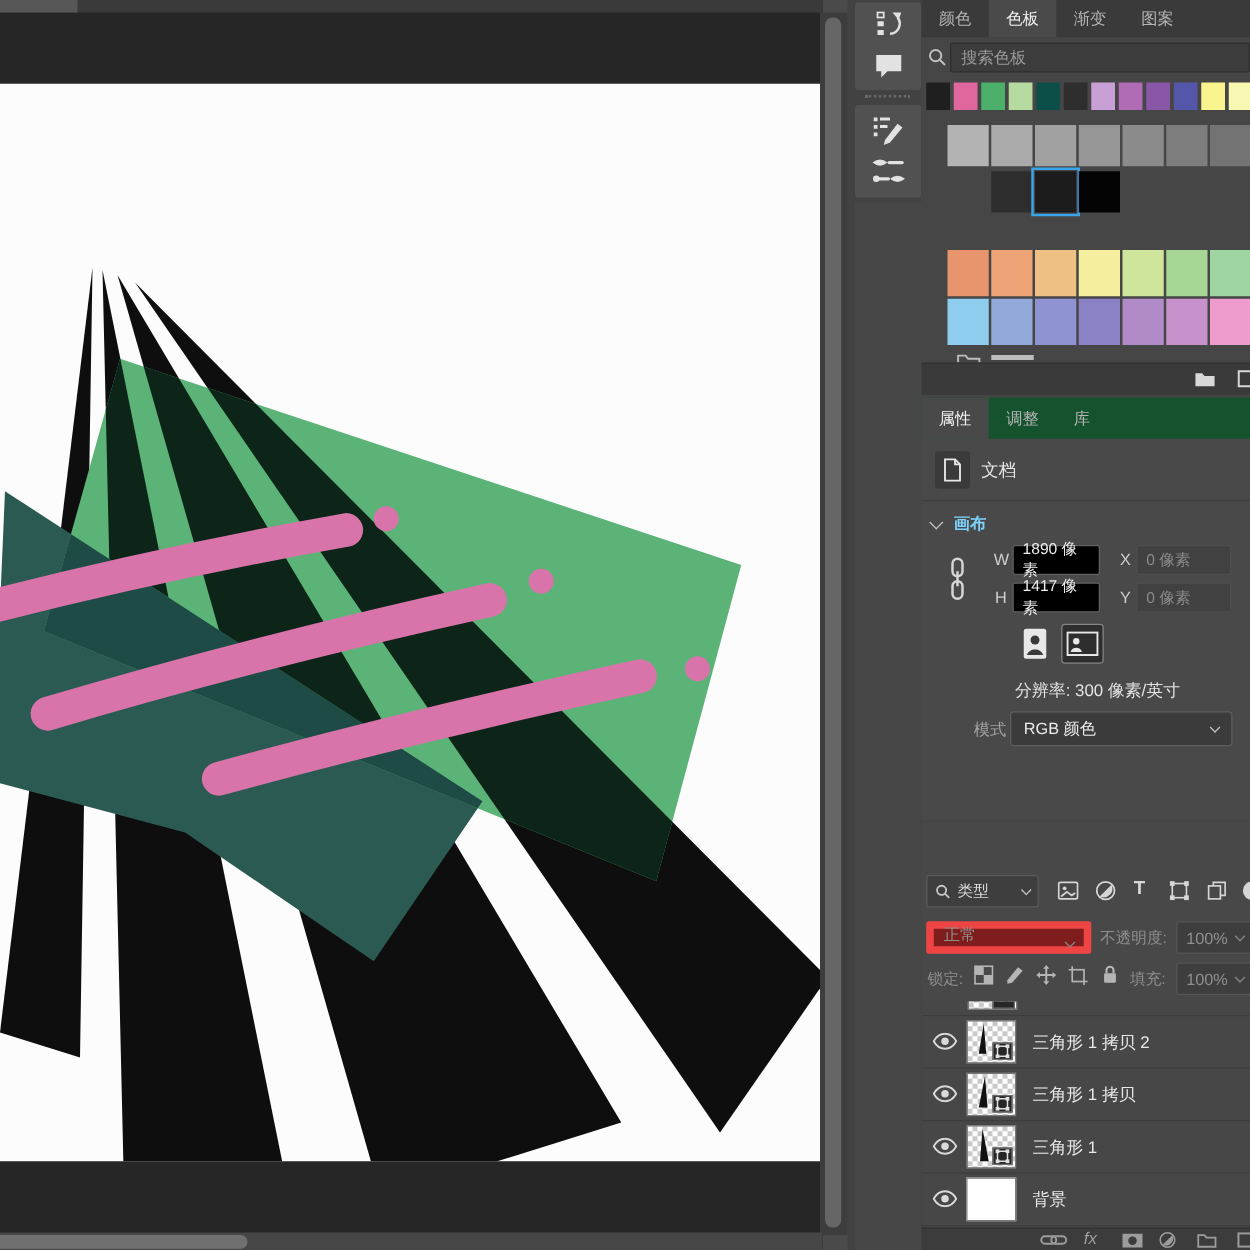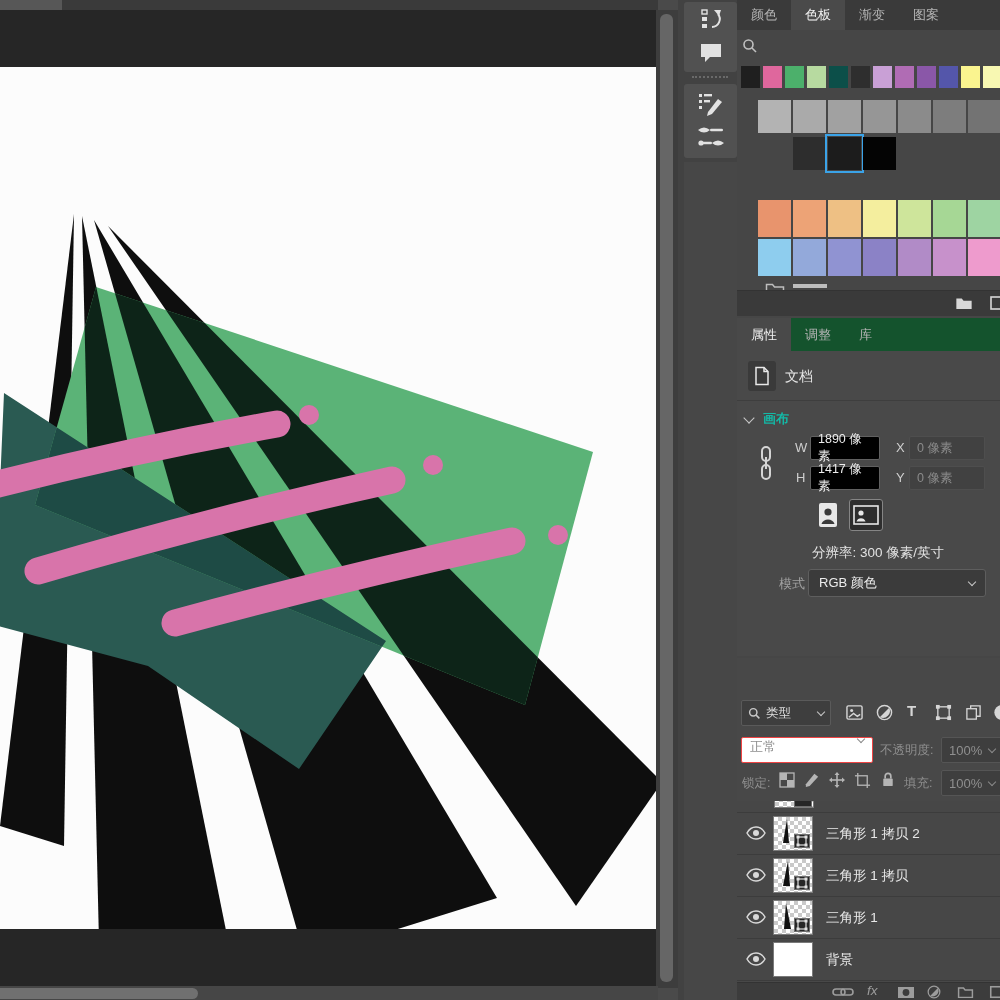--- a/index.html
+++ b/index.html
@@ -149,20 +149,21 @@
       <div class="tab">渐变</div>
       <div class="tab">图案</div>
     </div>
 
     <div class="abs" style="left:5px;top:38px;">
       <svg width="16" height="16" viewBox="0 0 16 16">
           <circle cx="6.5" cy="6.5" r="4.5" fill="none" stroke="#c0c0c0" stroke-width="1.6"></circle>
           <line x1="10" y1="10" x2="14" y2="14" stroke="#c0c0c0" stroke-width="1.6"></line>
         </svg>
     </div>
+    <div class="abs" style="left:23px;top:34px;width:240px;height:24px;background:#3c3c3c;border:1px solid #2e2e2e;border-radius:2px;display:flex;align-items:center;padding:0 8px;box-sizing:border-box;color:#9a9a9a;font-size:13px;">搜索色板</div>
 
     <div class="sw" style="left: 4px; top: 66px; width: 19px; height: 22px; background-color: rgb(31, 31, 31);"></div>
     <div class="sw" style="left: 26px; top: 66px; width: 19px; height: 22px; background-color: rgb(223, 103, 157);"></div>
     <div class="sw" style="left: 48px; top: 66px; width: 19px; height: 22px; background-color: rgb(76, 176, 107);"></div>
     <div class="sw" style="left: 70px; top: 66px; width: 19px; height: 22px; background-color: rgb(183, 218, 160);"></div>
     <div class="sw" style="left: 92px; top: 66px; width: 19px; height: 22px; background-color: rgb(12, 79, 73);"></div>
     <div class="sw" style="left: 114px; top: 66px; width: 19px; height: 22px; background-color: rgb(46, 46, 46);"></div>
     <div class="sw" style="left: 136px; top: 66px; width: 19px; height: 22px; background-color: rgb(201, 160, 214);"></div>
     <div class="sw" style="left: 158px; top: 66px; width: 19px; height: 22px; background-color: rgb(176, 108, 180);"></div>
     <div class="sw" style="left: 180px; top: 66px; width: 19px; height: 22px; background-color: rgb(138, 87, 168);"></div>
@@ -232,21 +233,21 @@
           <path d="M2 1.5 h8 l4 4 v13 h-12 z" fill="none" stroke="#e8e8e8" stroke-width="1.5"></path>
           <path d="M10 1.5 v4 h4" fill="none" stroke="#e8e8e8" stroke-width="1.5"></path>
         </svg>
     </div>
     <span class="abs txt" style="left:48px;top:50px;font-size:14px;color:#e6e6e6;">文档</span>
 
     <div class="abs" style="left:0;top:82px;width:263px;height:1px;background:#3e3e3e;"></div>
 
     <div class="abs" style="left:8px;top:92px;display:flex;align-items:center;">
       <div class="chev" style="margin-top:-3px;"></div>
-      <span class="txt" style="margin-left:10px;font-weight:bold;color:#14b8a6;">画布</span>
+      <span class="txt" style="margin-left:10px;font-weight:bold;color:#7dd3fc;">画布</span>
     </div>
 
     <div class="abs" style="left:22px;top:127px;">
       <svg width="14" height="36" viewBox="0 0 14 36">
         <rect x="3" y="2" width="8" height="14" rx="4" fill="none" stroke="#d5d5d5" stroke-width="2"></rect>
         <rect x="3" y="20" width="8" height="14" rx="4" fill="none" stroke="#d5d5d5" stroke-width="2"></rect>
         <line x1="7" y1="12" x2="7" y2="24" stroke="#d5d5d5" stroke-width="2"></line>
       </svg>
     </div>
 
@@ -324,21 +325,21 @@
           <rect x="2" y="5" width="10" height="11" fill="none" stroke="#d6d6d6" stroke-width="1.4"></rect>
           <path d="M6 5 v-3 h10 v11 h-4" fill="none" stroke="#d6d6d6" stroke-width="1.4"></path>
         </svg>
     </div>
     <div class="abs" style="left:256px;top:46px;">
       <svg width="14" height="17" viewBox="0 0 14 18">
           <circle cx="9" cy="9" r="8" fill="#d6d6d6"></circle>
         </svg>
     </div>
 
-    <div class="abs" style="left:4px;top:79px;width:132px;height:26px;background:#ffffff;border:1px solid #ef4444;border-radius:2px;box-sizing:border-box;display:flex;align-items:flex-start;padding:0 8px;">
+    <div class="abs" style="left:4px;top:79px;width:132px;height:26px;background:#7f1d1d;border:6px solid #ef4444;border-radius:2px;box-sizing:border-box;display:flex;align-items:flex-end;padding:0 8px;">
       <span class="txt dim" style="flex:1;">正常</span>
       <div class="chev sm" style="margin-top:-2px;border-color:#8a8a8a;"></div>
     </div>
     <span class="abs txt dim" style="left:143px;top:84px;font-size:12.5px;">不透明度:</span>
     <div class="abs" style="left:204px;top:79px;width:62px;height:26px;background:#3e3e3e;border:1px solid #555;border-radius:2px;box-sizing:border-box;display:flex;align-items:center;padding:0 7px;">
       <span class="txt dim" style="flex:1;">100%</span>
       <div class="chev sm" style="margin-top:-2px;border-color:#8a8a8a;"></div>
     </div>
 
     <span class="abs txt dim" style="left:5px;top:117px;font-size:12.5px;">锁定:</span>

